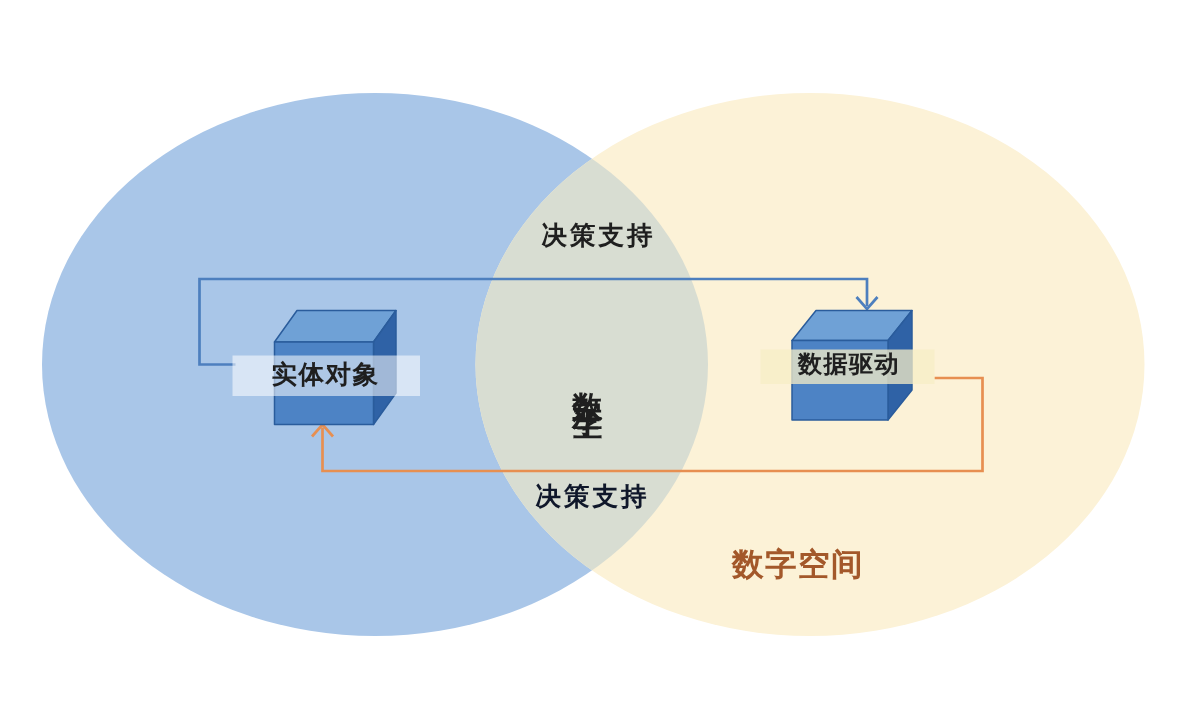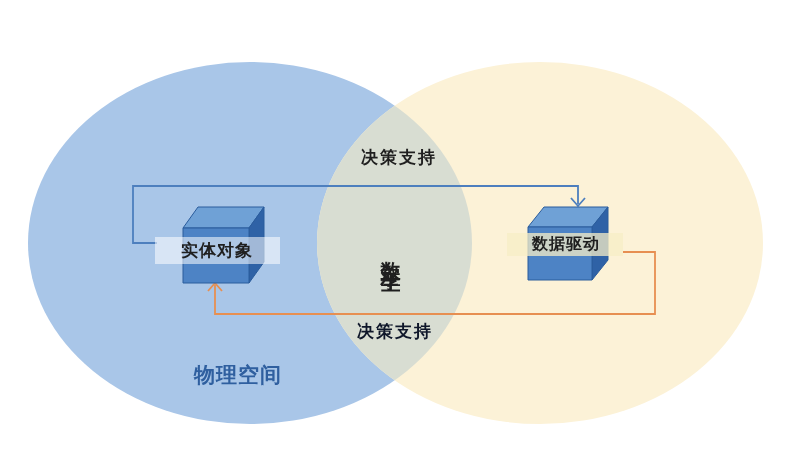--- a/index.html
+++ b/index.html
@@ -77,16 +77,16 @@
   <div class="label label-flow" style="left: 399px; top: 157px; color: rgb(31, 31, 31);">决策支持</div>
 
   <div class="label label-flow" style="left: 395px; top: 331px; color: #0f172a;">决策支持</div>
 
   <div class="label label-twin" style="left: 391px; top: 253px; color: rgb(31, 31, 31);">数字孪生</div>
 
   <div class="label label-cube-l" style="left: 217px; top: 250px; color: rgb(31, 31, 31);">实体对象</div>
 
   <div class="label label-cube-r" style="left: 566px; top: 244px; color: rgb(31, 31, 31);">数据驱动</div>
 
-  <div class="label label-space" style="left: 238px; top: 374px; color: rgb(47, 95, 159);">物理空间</div>
 
+  <div class="label label-space" style="left: 532px; top: 377px; color: rgb(163, 88, 42);">数字空间</div>
 
 </div>
 
 </body></html>

